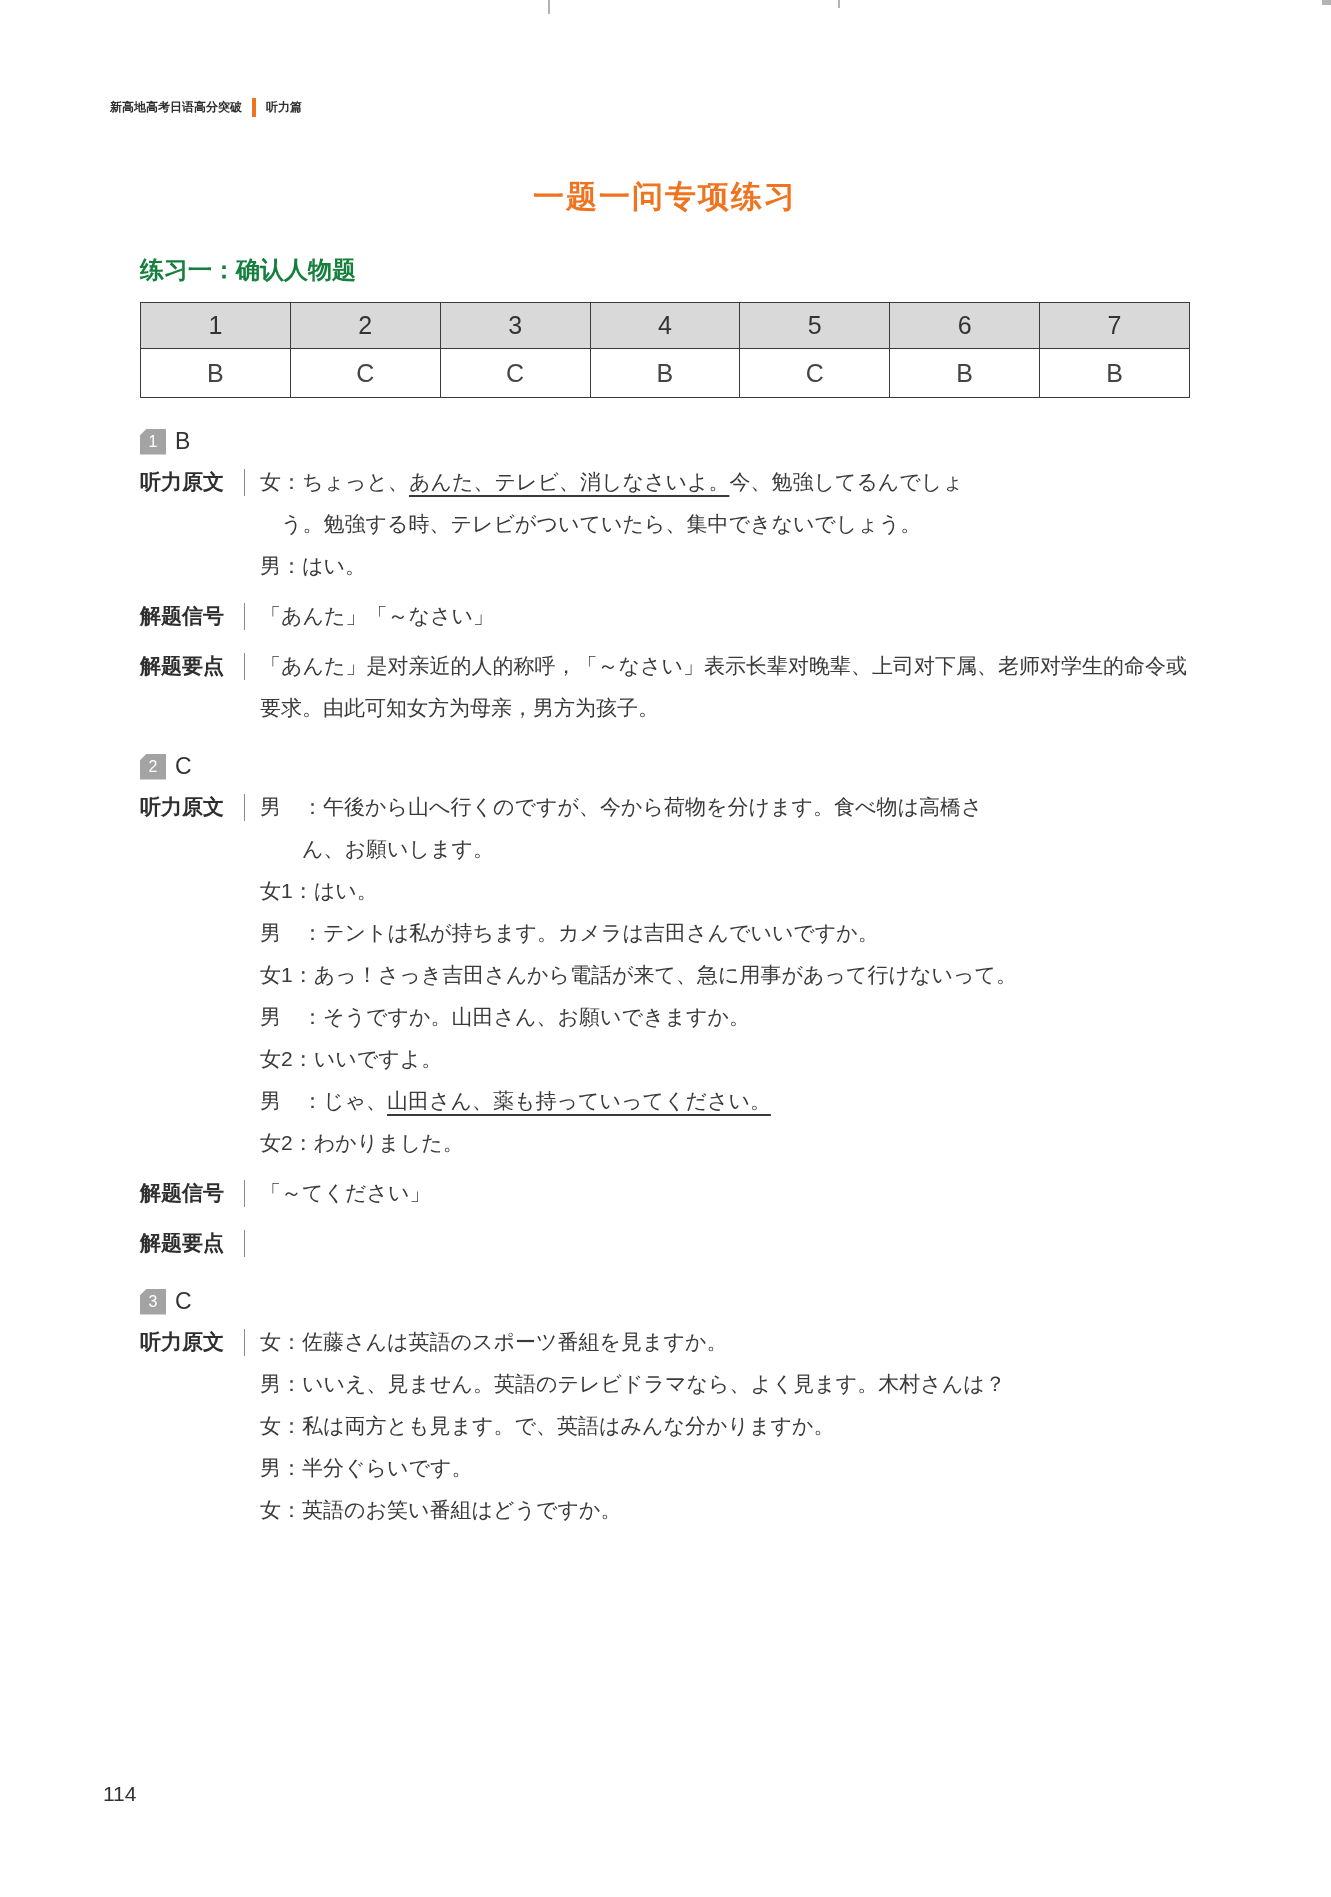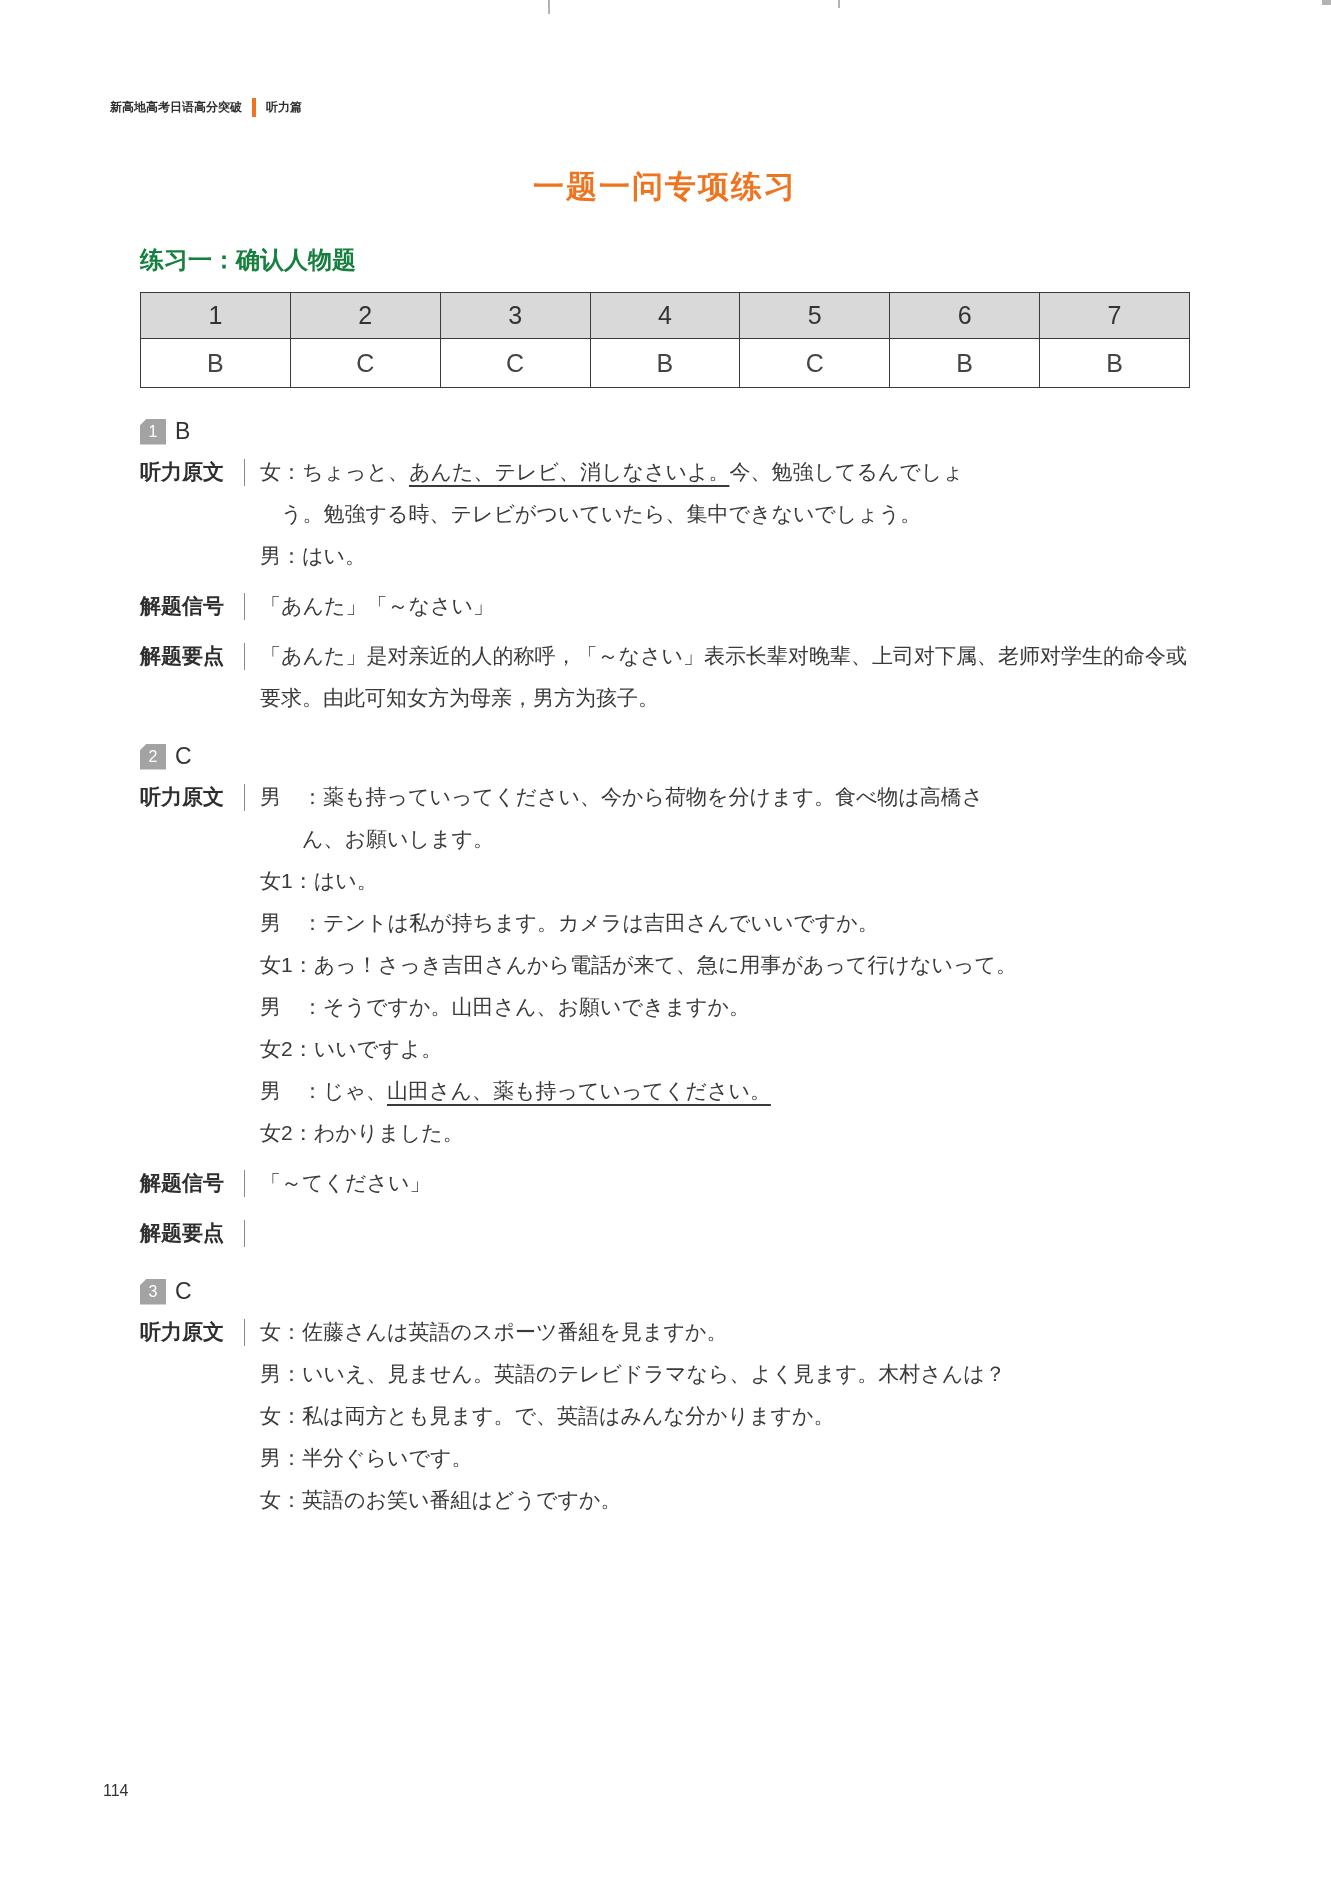--- a/index.html
+++ b/index.html
@@ -18,21 +18,21 @@
     position:absolute; top:98px; left:110px;
     font-size:12px; font-weight:bold; color:#2e2e2e;
     display:flex; align-items:center;
   }
   .header-bar {
     display:inline-block; width:4px; height:19px;
     background:#ee7420; margin:0 10px;
   }
 
   .content {
-    position:absolute; top:166px; left:140px; width:1050px;
+    position:absolute; top:176px; left:140px; width:1050px;
   }
   .main-title {
     text-align:center; color:#ee7420; font-weight:bold;
     font-size:31px; letter-spacing:2px; margin-bottom:36px;
   }
   .exercise-heading {
     color:#15803d; font-weight:bold; font-size:24px; margin-bottom:16px;
   }
 
   table.answers {
@@ -71,21 +71,21 @@
   }
   .block-content { flex:1; font-size:21px; color:#3a3a3a; }
   .dline { line-height:42px; }
   .dline.ind-1 { padding-left:21px; }
   .dline.ind-2 { padding-left:42px; }
   .useg { text-decoration:underline; text-underline-offset:6px; }
   .plain-text { line-height:42px; }
 
   .page-number {
     position:absolute; left:103px; top:1782px;
-    font-size:16px; color:#333;
+    font-size:21px; color:#333;
   }
 </style>
 </head>
 <body>
 
 <div class="crop-mark mark-v1"></div>
 <div class="crop-mark mark-v2"></div>
 <div class="crop-mark mark-sq"></div>
 
 <div class="page-header">
@@ -155,21 +155,21 @@
       </section>
       <section class="item">
         <div class="item-head">
           <span class="badge">2</span>
           <span class="item-answer">C</span>
         </div>
         <div class="block">
           <span class="block-label">听力原文</span>
           <span class="block-divider"></span>
           <div class="block-content">
-            <div class="dline ind-0"><span>男　：薬も持っていってください、今から荷物を分けます。食べ物は高橋さ</span></div>
+            <div class="dline ind-0"><span>男　：午後から山へ行くのですが、今から荷物を分けます。食べ物は高橋さ</span></div>
             <div class="dline ind-2"><span>ん、お願いします。</span></div>
             <div class="dline ind-0"><span>女1：はい。</span></div>
             <div class="dline ind-0"><span>男　：テントは私が持ちます。カメラは吉田さんでいいですか。</span></div>
             <div class="dline ind-0"><span>女1：あっ！さっき吉田さんから電話が来て、急に用事があって行けないって。</span></div>
             <div class="dline ind-0"><span>男　：そうですか。山田さん、お願いできますか。</span></div>
             <div class="dline ind-0"><span>女2：いいですよ。</span></div>
             <div class="dline ind-0"><span>男　：じゃ、</span><span class="useg">山田さん、薬も持っていってください。</span></div>
             <div class="dline ind-0"><span>女2：わかりました。</span></div>
           </div>
         </div>

